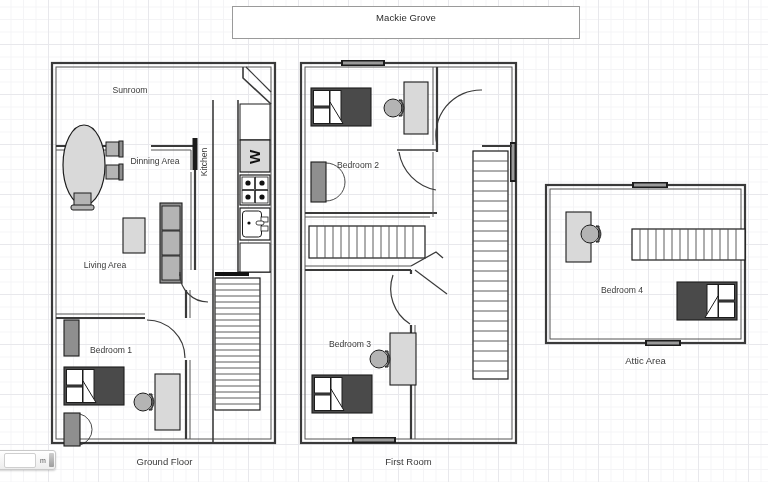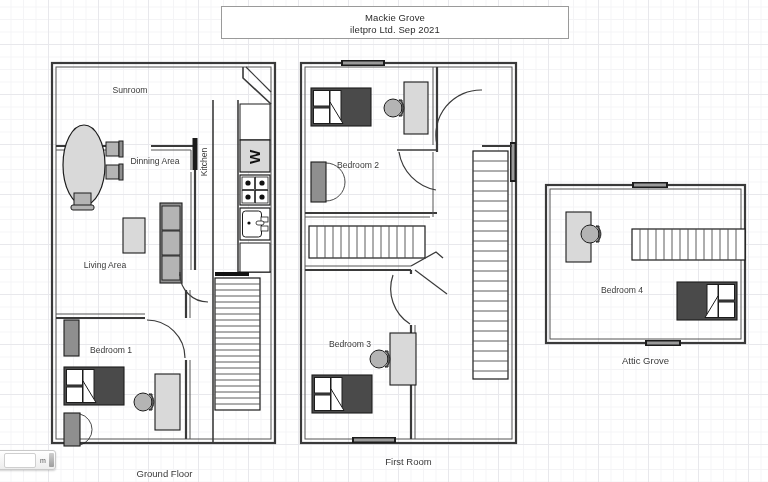--- a/index.html
+++ b/index.html
@@ -62,23 +62,22 @@
     background:linear-gradient(#cfcfcf,#9e9e9e);
     border-radius:1px;
   }
   .rlabel{font-size:8.6px;fill:#3a3a3a;font-family:"Liberation Sans",sans-serif;}
 </style>
 </head>
 <body>
 
 <div id="canvas"></div>
 
-<div class="ttl" style="left:221px;top:6px;width:348px;height:33px;">
+<div class="ttl" style="left:232px;top:6px;width:348px;height:33px;">
   <div>Mackie Grove</div>
-  <div>iletpro Ltd. Sep 2021</div>
 </div>
 
 <svg id="plan" width="768" height="482">
   <defs>
     <g id="bedLR">
 
       <rect x="0" y="0" width="60" height="38" fill="#4a4a4a" stroke="#1c1c1c" stroke-width="1.1"></rect>
       <rect x="2.5" y="2.5" width="16" height="15.5" fill="#ffffff" stroke="#1c1c1c" stroke-width="1"></rect>
       <rect x="2.5" y="20" width="16" height="15.5" fill="#ffffff" stroke="#1c1c1c" stroke-width="1"></rect>
       <rect x="19" y="2.5" width="11" height="33" fill="#ffffff" stroke="#1c1c1c" stroke-width="1"></rect>
@@ -292,21 +291,21 @@
                M680 229 V260 M688 229 V260 M696 229 V260 M704 229 V260 M712 229 V260
                M720 229 V260 M728 229 V260 M736 229 V260" stroke="#4a4a4a" stroke-width=".9" fill="none"></path>
     </g>
 
     <use href="#bedRL" x="677" y="282"></use>
 
     <text class="rlabel" x="622" y="293" text-anchor="middle">Bedroom 4</text>
   </g>
 </svg>
 
-<div class="flabel" style="left:92px;top:468px;width:145px;text-align:center;">Ground Floor</div>
+<div class="flabel" style="left:92px;top:456px;width:145px;text-align:center;">Ground Floor</div>
 <div class="flabel" style="left:336px;top:456px;width:145px;">First Room</div>
-<div class="flabel" style="left:573px;top:355px;width:145px;">Attic Grove</div>
+<div class="flabel" style="left:573px;top:355px;width:145px;">Attic Area</div>
 
 <div class="scalewidget">
   <div class="scalebox"></div>
   <div class="scaleunit">m</div>
   <div class="scalegrip"></div>
 </div>
 
 </body></html>

